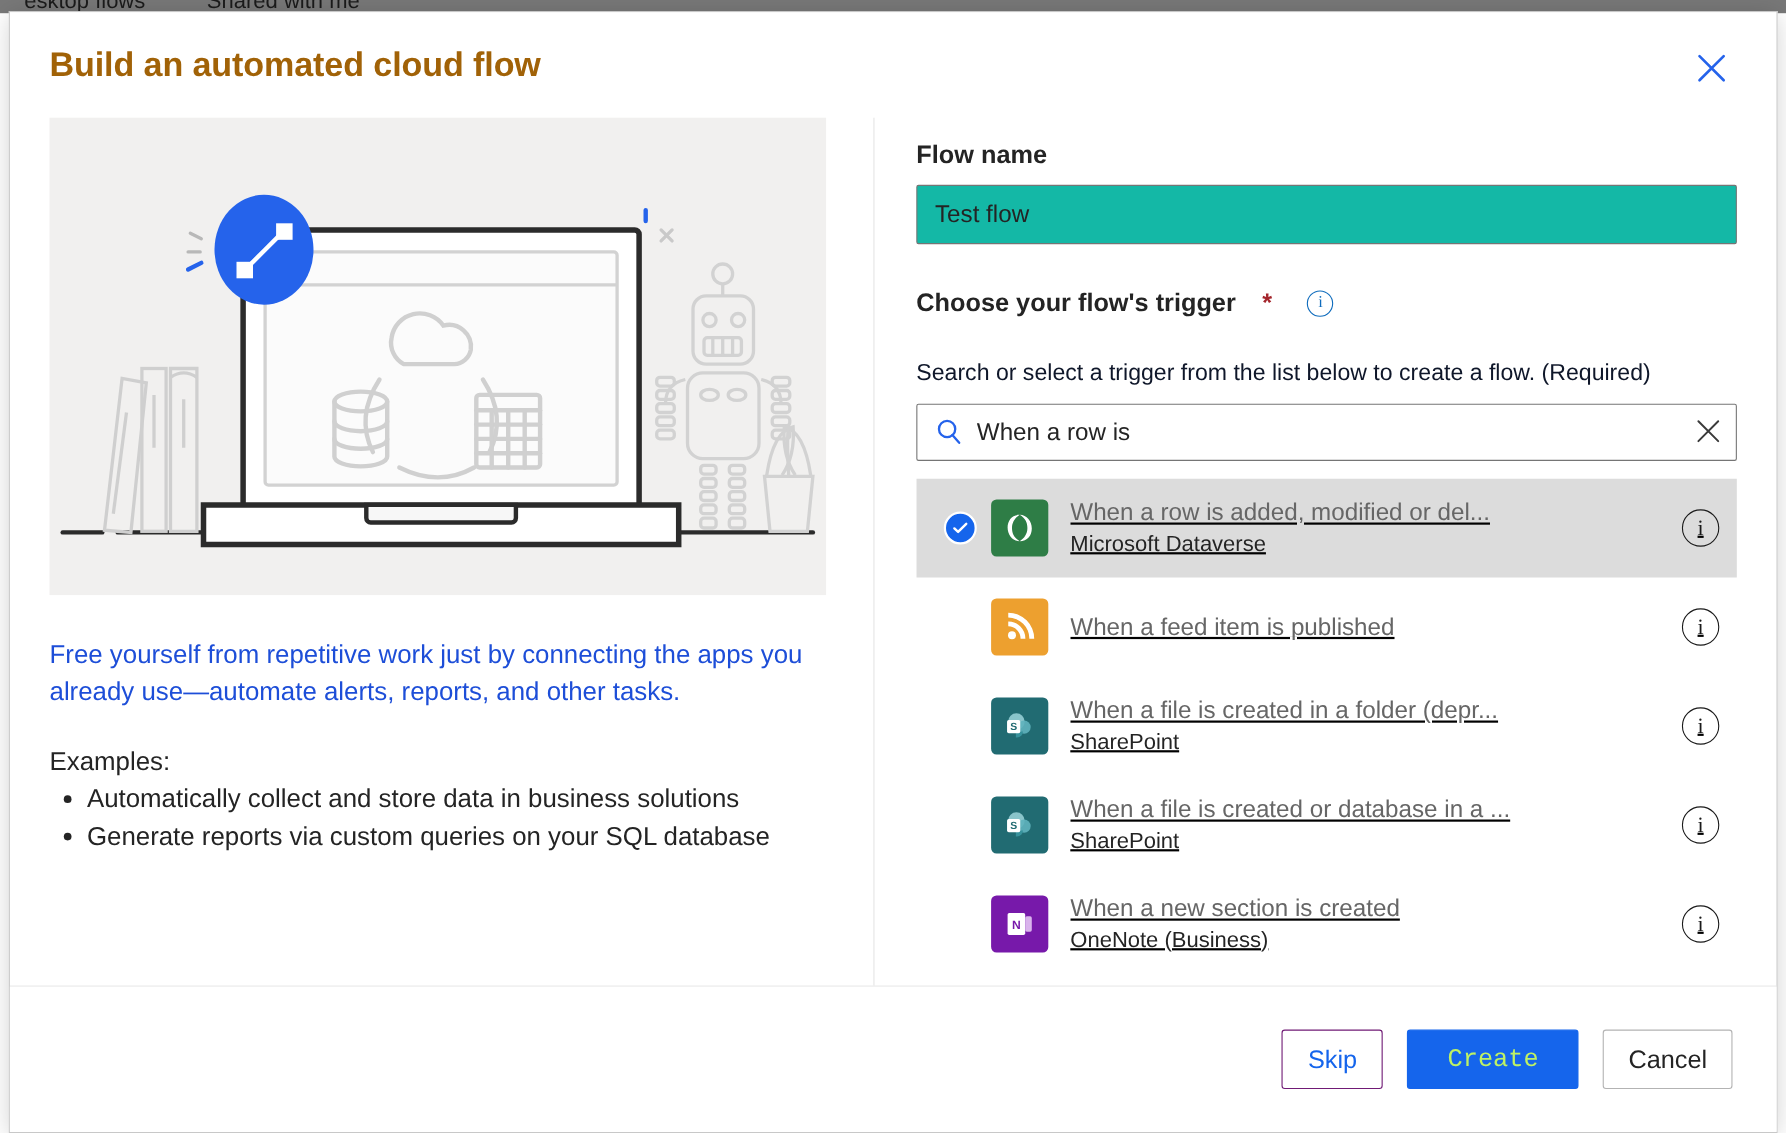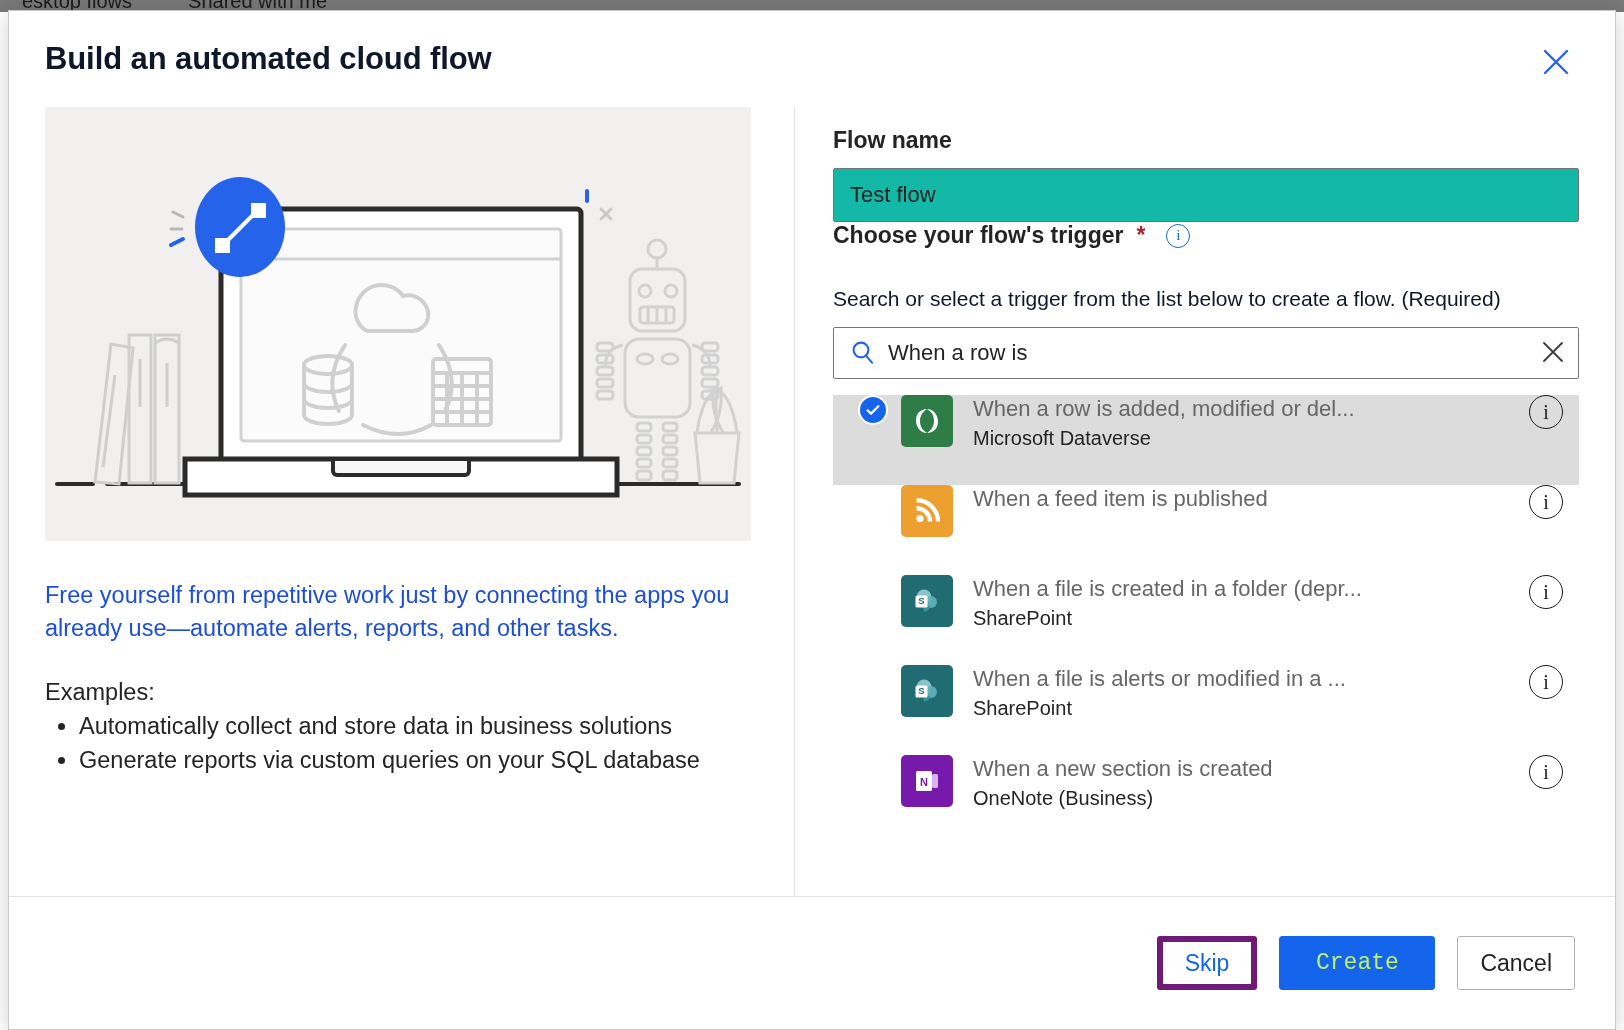--- a/index.html
+++ b/index.html
@@ -60,21 +60,21 @@
 
   .dialog-header {
     position: relative;
     height: 96px;
     flex: 0 0 auto;
     padding: 30px 34px 0 36px;
   }
   .dialog-title {
     font-size: 31px;
     font-weight: 600;
-    color: #0f172a;
+    color: #a16207;
     letter-spacing: -0.1px;
   }
   .close-btn {
     position: absolute;
     right: 38px;
     top: 30px;
     width: 42px;
     height: 42px;
     display: flex;
     align-items: center;
@@ -152,23 +152,24 @@
     border: 1px solid #757575;
     border-radius: 2px;
     font-size: 22px;
     color: #242424;
     padding: 0 16px;
     font-family: "Liberation Sans", sans-serif;
     background: #14b8a6;
     outline: none;
   }
   .trigger-head {
+    margin-top: 40px;
     display: flex;
     align-items: center;
-    gap: 13px;
+    gap: 24px;
     font-size: 23px;
     font-weight: 700;
     color: #242424;
   }
   .req-star { color: #a4262c; font-weight: 600; font-size: 23px; }
   .info-circle-blue {
     width: 24px; height: 24px;
     border: 1.6px solid #0f6cbd;
     border-radius: 50%;
     color: #0f6cbd;
@@ -217,24 +218,25 @@
 
   
   .trigger-list {
     margin-top: 16px;
     flex: 1 1 auto;
     overflow: hidden;
     min-height: 0;
   }
   .trigger-item {
     display: flex;
-    align-items: flex-start;
+    align-items: center;
     height: 90px;
     padding: 0 16px 0 12px;
     cursor: pointer;
+    text-decoration: underline;
   }
   .trigger-item.selected { background: #dcdcdc; }
   .check-slot { width: 56px; flex: 0 0 56px; display:flex; align-items:center; justify-content:center; }
   .check-circle {
     width: 30px; height: 30px;
     border-radius: 50%;
     background: #1565ec;
     border: 2px solid #ffffff;
     display: flex; align-items: center; justify-content: center;
   }
@@ -293,21 +295,21 @@
     border-radius: 3px;
     cursor: pointer;
   }
   .btn-secondary {
     background: #ffffff;
     border: 1px solid #b3b3b3;
     color: #242424;
   }
   .btn-skip {
     background: #ffffff;
-    border: 6px solid #701a75;
+    border: 1px solid #701a75;
     color: #1565ec;
   }
   .btn-primary {
     background: #1565ec;
     border: 1px solid #1565ec;
     color: #bef264;
     min-width: 156px;
     font-family: Liberation Mono, monospace;
   }
 </style>
@@ -555,21 +557,21 @@
           <div class="app-icon" style="background:#216b72">
             <svg width="34" height="34" viewBox="0 0 34 34">
               <circle cx="14" cy="13" r="7.5" fill="#9bd3d9" opacity="0.85"></circle>
               <circle cx="21" cy="18" r="6" fill="#5fb3bd" opacity="0.9"></circle>
               <path d="M20 22 a5.5 5.5 0 0 1 -5.5 5.5 a5.5 5.5 0 0 1 -1 -0.1 V22 z" fill="#38929c"></path>
               <rect x="5.5" y="11.5" width="12" height="12" rx="1.6" fill="#ffffff"></rect>
               <text x="11.5" y="20.4" font-family="Liberation Sans, sans-serif" font-size="9.5" font-weight="700" fill="#216b72" text-anchor="middle">S</text>
             </svg>
           </div>
           <div class="trigger-text">
-            <div class="trigger-name">When a file is alerts or modified in a ...</div>
+            <div class="trigger-name">When a file is created or database in a ...</div>
             <div class="trigger-sub">SharePoint</div>
           </div>
           <span class="item-info">i</span>
         </div>
 
         <div class="trigger-item">
           <div class="check-slot"></div>
           <div class="app-icon" style="background:#7719aa">
             <svg width="34" height="34" viewBox="0 0 34 34">
               <rect x="6" y="7" width="16" height="20" rx="1.5" fill="#ffffff"></rect>

